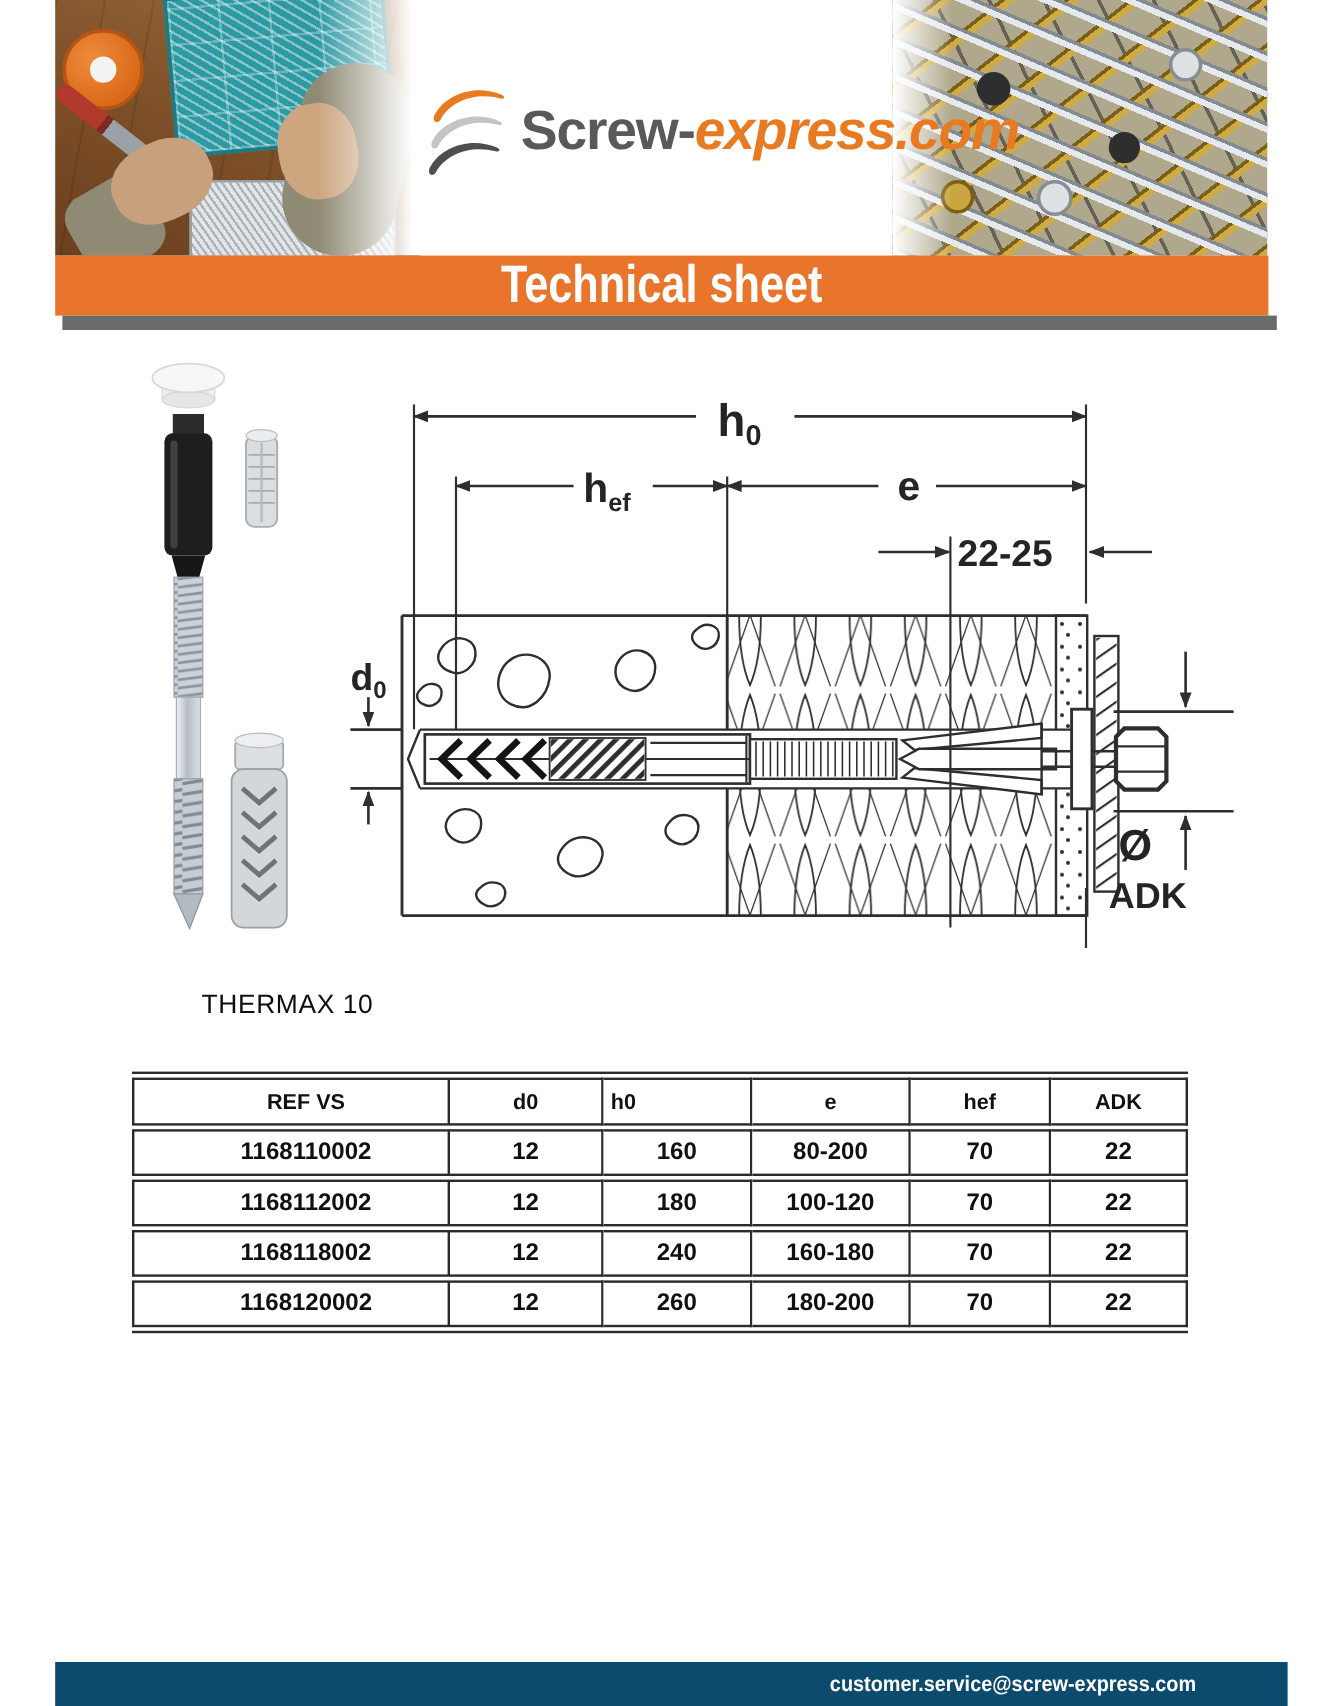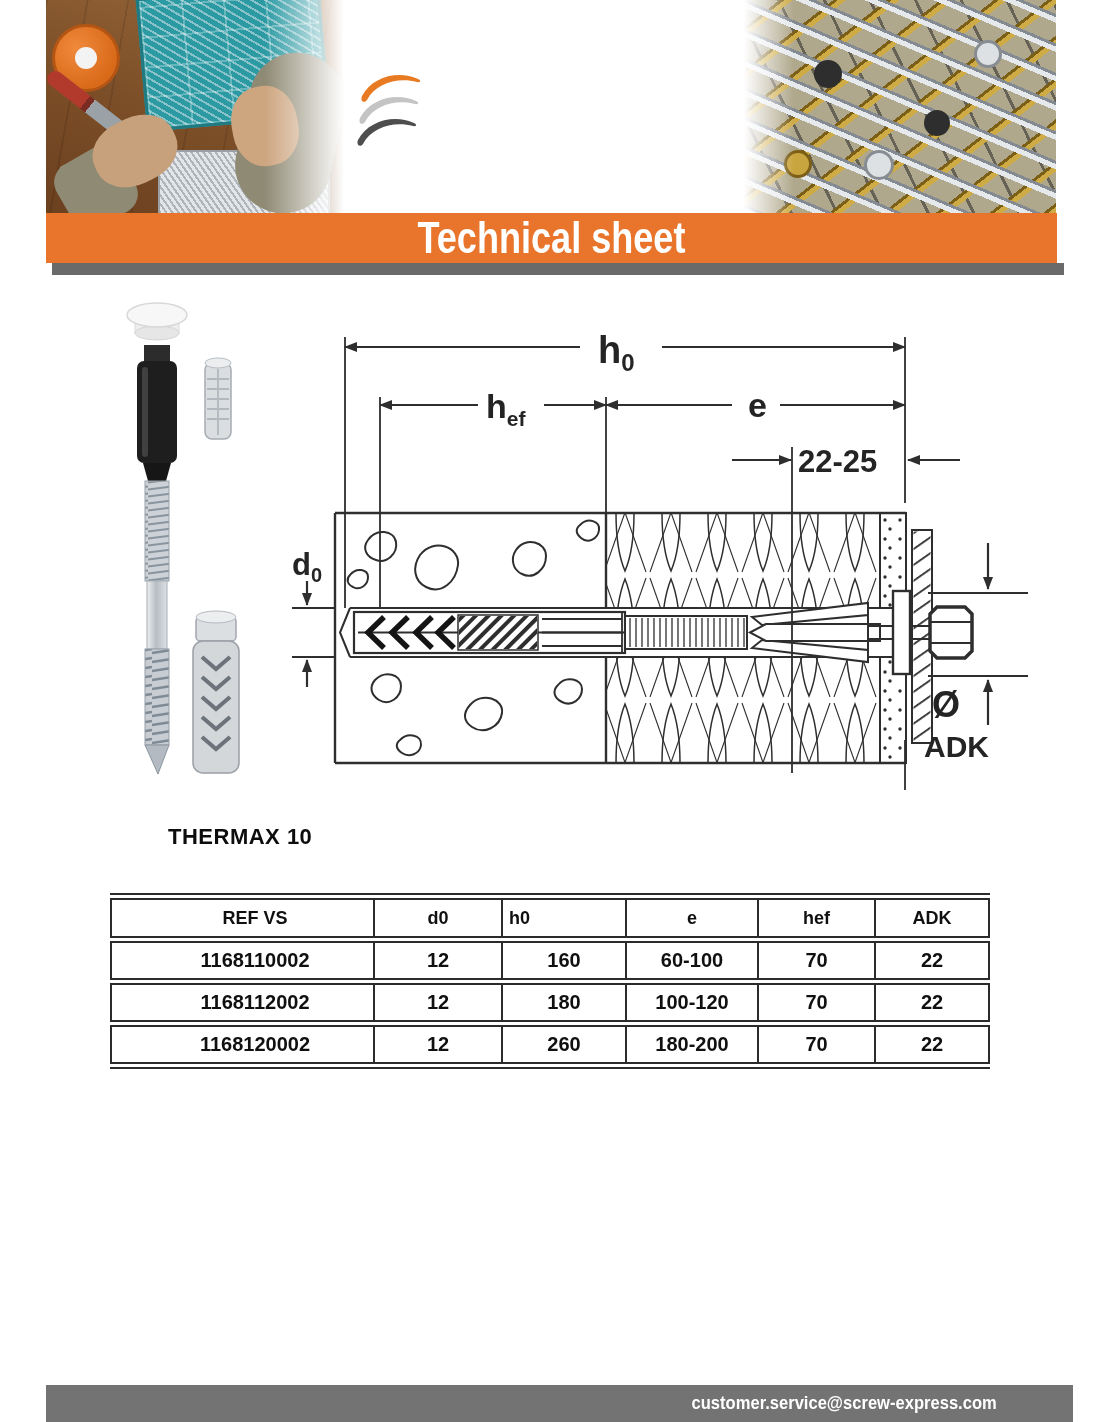--- a/index.html
+++ b/index.html
@@ -66,37 +66,37 @@
   .banner-title{color:#fff;font-size:44px;font-weight:800;transform:scaleX(.82);
     letter-spacing:0;white-space:nowrap;}
   .gray-strip{position:absolute;left:52px;top:263px;width:1012px;height:12px;background:#6a6a6a;}
 
   
   .diagram{position:absolute;left:280px;top:325px;width:750px;height:470px;}
   .product-img{position:absolute;left:100px;top:295px;width:180px;height:500px;}
   .dia-text{font-family:"Liberation Sans",sans-serif;font-weight:bold;fill:#242424;}
 
   
-  .product-title{position:absolute;left:168px;top:824px;font-size:22px;font-weight:700;
+  .product-title{position:absolute;left:168px;top:824px;font-size:22px;font-weight:400;
     letter-spacing:.5px;color:#0d0d0d;}
 
   
   .spec-table{position:absolute;left:110px;top:893px;width:880px;border-collapse:separate;
     border-spacing:0 3px;table-layout:fixed;
     border-top:2px solid #2b2b2b;border-bottom:2px solid #2b2b2b;}
   .spec-table th,.spec-table td{border-top:2px solid #2b2b2b;border-bottom:2px solid #2b2b2b;
     border-right:2px solid #2b2b2b;text-align:center;font-weight:bold;color:#101010;
     background:#fff;padding:0;}
   .spec-table th:first-child,.spec-table td:first-child{border-left:2px solid #2b2b2b;padding-left:25px;}
   .spec-table th{height:36px;font-size:18px;}
   .spec-table td{height:35px;font-size:20px;}
   .spec-table th.al{text-align:left;padding-left:6px;}
 
   
-  .footer-bar{position:absolute;left:46px;top:1385px;width:1027px;height:37px;background:#737373;
+  .footer-bar{position:absolute;left:46px;top:1385px;width:1027px;height:37px;background:#0c4a6e;
     display:flex;align-items:center;justify-content:flex-end;box-sizing:border-box;
     padding-right:76px;}
   .footer-email{color:#fff;font-size:18px;font-weight:800;transform:scaleX(.92);
     transform-origin:right center;white-space:nowrap;}
 </style>
 </head>
 <body>
 
 <div class="page">
 
@@ -119,20 +119,23 @@
     <div class="ph-head ph-h4"></div>
     <div class="ph-head ph-h5"></div>
   </div>
 
   <div class="logo">
     <svg width="70" height="76" viewBox="0 0 70 76">
       <path d="M6,26 C16,7 42,0 62,9 C65,10 65,13 61,12 C42,7 20,13 11,30 C8,34 4,31 6,26 Z" fill="#e87a22"></path>
       <path d="M4,48 C14,29 40,22 60,31 C63,32 63,35 59,34 C40,29 18,35 9,52 C6,56 2,53 4,48 Z" fill="#c4c4c4"></path>
       <path d="M2,70 C12,51 38,44 58,53 C61,54 61,57 57,56 C38,51 16,57 7,74 C4,78 0,75 2,70 Z" fill="#4e4e4e"></path>
     </svg>
+    <div class="logo-text">
+      <span class="logo-primary">Screw-</span><span class="logo-accent">express.com</span>
+    </div>
   </div>
 
   <div class="banner">
     <span class="banner-title">Technical sheet</span>
   </div>
   <div class="gray-strip"></div>
 
   <svg class="product-img" viewBox="0 0 180 500">
     <defs>
       <pattern id="thr" width="24" height="7" patternUnits="userSpaceOnUse">
@@ -304,29 +307,37 @@
         <th>e</th>
         <th>hef</th>
         <th>ADK</th>
       </tr>
     </thead>
     <tbody>
         <tr>
           <td>1168110002</td>
           <td>12</td>
           <td>160</td>
-          <td>60-100</td>
+          <td>80-200</td>
           <td>70</td>
           <td>22</td>
         </tr>
         <tr>
           <td>1168112002</td>
           <td>12</td>
           <td>180</td>
           <td>100-120</td>
+          <td>70</td>
+          <td>22</td>
+        </tr>
+        <tr>
+          <td>1168118002</td>
+          <td>12</td>
+          <td>240</td>
+          <td>160-180</td>
           <td>70</td>
           <td>22</td>
         </tr>
         <tr>
           <td>1168120002</td>
           <td>12</td>
           <td>260</td>
           <td>180-200</td>
           <td>70</td>
           <td>22</td>

